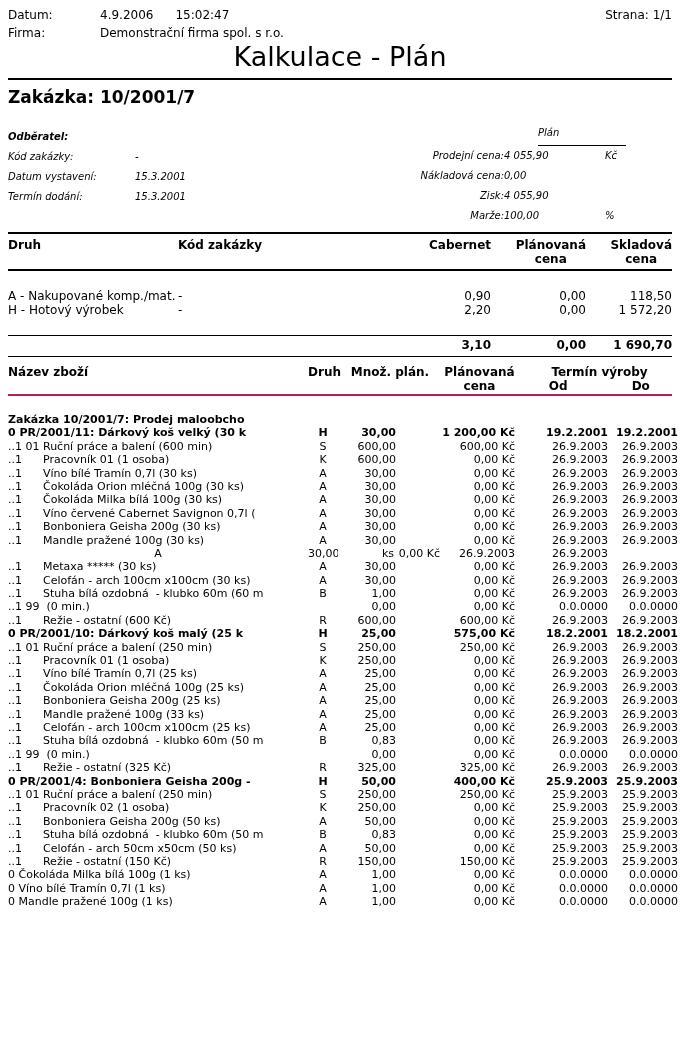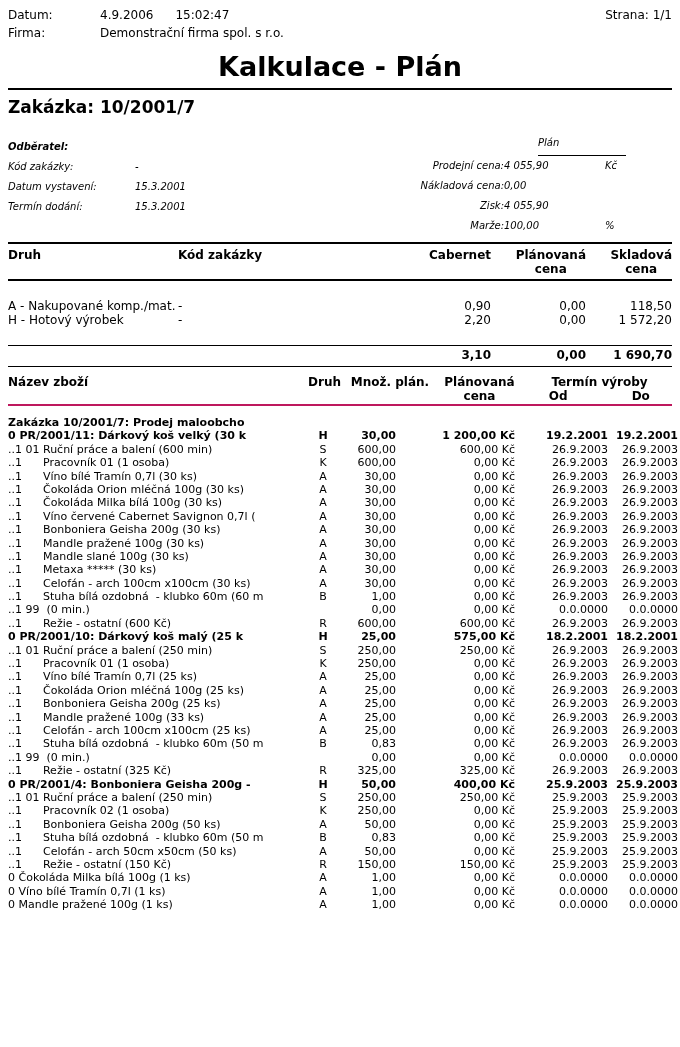--- a/index.html
+++ b/index.html
@@ -9,21 +9,21 @@
     color:#000;background:#fff;overflow:hidden;
   }
   .page{width:664px;padding:6px 8px 0 8px;}
 
   
   .meta-row{display:grid;grid-template-columns:92px 1fr 110px;font-size:12px;line-height:18px;}
   .meta-right{text-align:right;}
   .meta-val .t2{margin-left:22px;}
 
   
-  .title{margin-top:10px;text-align:center;font-size:27px;line-height:30px;font-weight:bold;}
+  .title{margin-top:0;text-align:center;font-size:27px;line-height:30px;font-weight:normal;}
   .rule2{border-top:2px solid #000;margin-top:6px;}
 
   
   .zakazka{margin-top:6px;font-size:17px;line-height:22px;font-weight:bold;}
   .info{margin-top:19px;display:grid;grid-template-columns:320px 344px;font-size:10px;font-style:italic;}
   .info-left .inforow{display:grid;grid-template-columns:127px 1fr;line-height:20px;height:20px;}
   .inforow.first{font-weight:bold;}
   .info-right{padding-right:46px;}
   .sumrow{display:grid;grid-template-columns:1fr 96px 26px;line-height:20px;height:20px;}
   .sumrow .lbl{text-align:right;}
@@ -40,21 +40,21 @@
   .types-body{padding:18px 0;border-bottom:1px solid #000;}
   .types-body .trow{line-height:14px;}
   .types .num{text-align:right;white-space:nowrap;}
   .types-total{font-weight:bold;line-height:16px;padding:1px 0 3px 0;border-bottom:1px solid #000;}
 
   
   .items{margin-top:8px;font-size:12px;}
   .items-head{display:grid;grid-template-columns:300px 30px 104px 75px 95px 70px;font-weight:bold;line-height:14px;padding-bottom:1px;border-bottom:2px solid #be185d;}
   .items-head .ctr{text-align:center;}
   .items-head .sub{display:grid;grid-template-columns:1fr 1fr;}
-  .items-body{padding-top:10px;font-size:11px;}
+  .items-body{padding-top:17px;font-size:11px;}
   .irow{display:grid;grid-template-columns:300px 30px 58px 44px 75px 93px 70px;line-height:13.4px;height:13.4px;}
   .irow.bold{font-weight:bold;}
   .c{overflow:hidden;white-space:pre;}
   .c.druh{text-align:center;}
   .c.qty,.c.price,.c.od,.c.do{text-align:right;white-space:nowrap;}
   .c.unit{padding-left:4px;margin-left:40px;}
 </style>
 </head>
 <body>
 
@@ -267,21 +267,20 @@
     <div class="c name">..1      Mandle pražené 100g (30 ks)</div>
     <div class="c druh">A</div>
     <div class="c qty">30,00</div>
     <div class="c unit">ks</div>
     <div class="c price">0,00 Kč</div>
     <div class="c od">26.9.2003</div>
     <div class="c do">26.9.2003</div>
   </div>
 
   <div class="irow">
-    <div class="c name">..1      Mandle slané 100g (30 ks)</div>
     <div class="c druh">A</div>
     <div class="c qty">30,00</div>
     <div class="c unit">ks</div>
     <div class="c price">0,00 Kč</div>
     <div class="c od">26.9.2003</div>
     <div class="c do">26.9.2003</div>
   </div>
 
   <div class="irow">
     <div class="c name">..1      Metaxa ***** (30 ks)</div>

